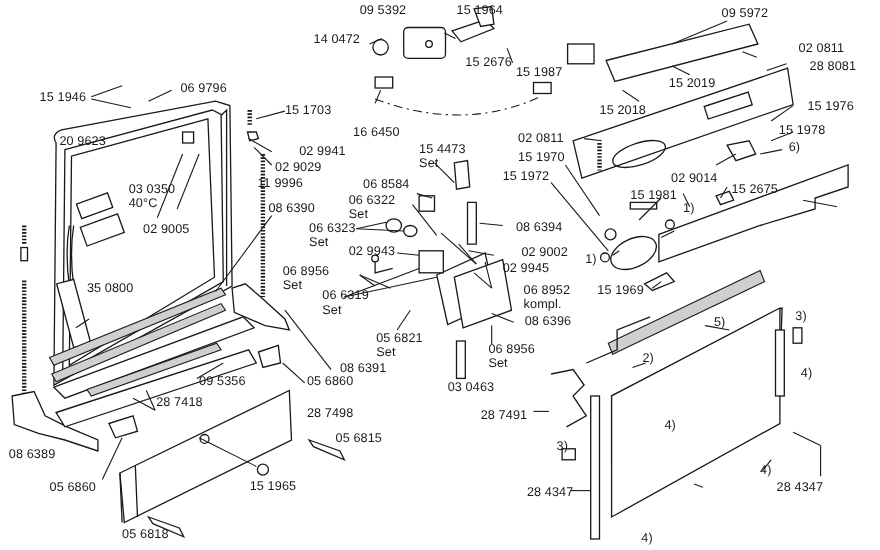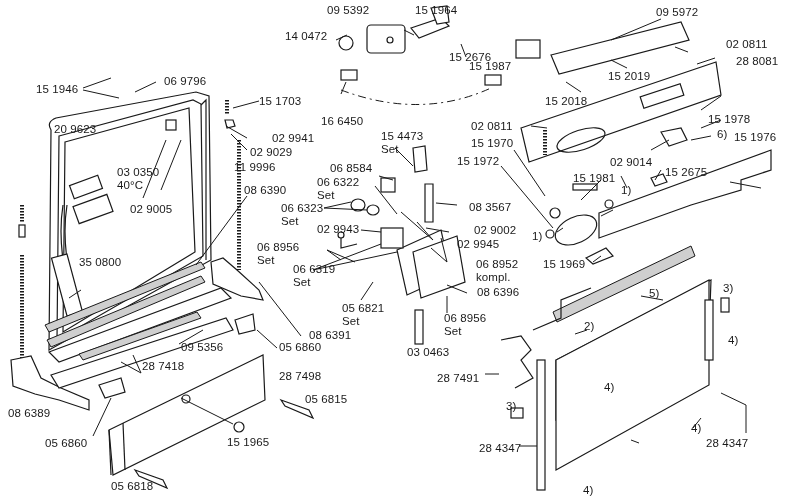--- a/index.html
+++ b/index.html
@@ -201,30 +201,30 @@
       <line class="ld" x1="745" y1="405" x2="720" y2="393"></line>
       <line class="ld" x1="638" y1="443" x2="630" y2="440"></line>
     </g>
   </svg>
 
   
   <div class="lbl" style="left:326px;top:4px;">09 5392</div>
   <div class="lbl" style="left:414px;top:4px;">15 1964</div>
   <div class="lbl" style="left:655px;top:6px;">09 5972</div>
   <div class="lbl" style="left:284px;top:30px;">14 0472</div>
-  <div class="lbl" style="left:422px;top:51px;margin-left:26px;">15 2676</div>
+  <div class="lbl" style="left:422px;top:51px;">15 2676</div>
   <div class="lbl" style="left:725px;top:38px;">02 0811</div>
   <div class="lbl" style="left:468px;top:60px;">15 1987</div>
   <div class="lbl" style="left:735px;top:55px;">28 8081</div>
   <div class="lbl" style="left:35px;top:83px;">15 1946</div>
   <div class="lbl" style="left:163px;top:75px;">06 9796</div>
   <div class="lbl" style="left:607px;top:70px;">15 2019</div>
   <div class="lbl" style="left:544px;top:95px;">15 2018</div>
   <div class="lbl" style="left:258px;top:95px;">15 1703</div>
-  <div class="lbl" style="left:733px;top:91px;margin-top:40px;">15 1976</div>
+  <div class="lbl" style="left:733px;top:91px;">15 1976</div>
   <div class="lbl" style="left:320px;top:115px;">16 6450</div>
   <div class="lbl" style="left:53px;top:123px;">20 9623</div>
   <div class="lbl" style="left:249px;top:132px;padding-left:22px;">02 9941</div>
   <div class="lbl" style="left:249px;top:146px;">02 9029</div>
   <div class="lbl" style="left:380px;top:130px;">15 4473
 Set</div>
   <div class="lbl" style="left:470px;top:120px;">02 0811</div>
   <div class="lbl" style="left:707px;top:113px;">15 1978</div>
   <div class="lbl" style="left:716px;top:128px;">6)</div>
   <div class="lbl" style="left:116px;top:166px;">03 0350
@@ -235,21 +235,21 @@
   <div class="lbl" style="left:316px;top:176px;">06 6322
 Set</div>
   <div class="lbl" style="left:609px;top:156px;">02 9014</div>
   <div class="lbl" style="left:456px;top:155px;">15 1972</div>
   <div class="lbl" style="left:572px;top:172px;">15 1981</div>
   <div class="lbl" style="left:664px;top:166px;">15 2675</div>
   <div class="lbl" style="left:129px;top:203px;">02 9005</div>
   <div class="lbl" style="left:243px;top:184px;">08 6390</div>
   <div class="lbl" style="left:280px;top:202px;">06 6323
 Set</div>
-  <div class="lbl" style="left:468px;top:201px;">08 3567</div>
+  <div class="lbl" style="left:468px;top:201px;">08 6394</div>
   <div class="lbl" style="left:620px;top:184px;">1)</div>
   <div class="lbl" style="left:531px;top:230px;">1)</div>
   <div class="lbl" style="left:316px;top:223px;">02 9943</div>
   <div class="lbl" style="left:473px;top:224px;">02 9002</div>
   <div class="lbl" style="left:456px;top:238px;">02 9945</div>
   <div class="lbl" style="left:78px;top:256px;">35 0800</div>
   <div class="lbl" style="left:256px;top:241px;">06 8956
 Set</div>
   <div class="lbl" style="left:542px;top:258px;">15 1969</div>
   <div class="lbl" style="left:292px;top:263px;">06 6319

